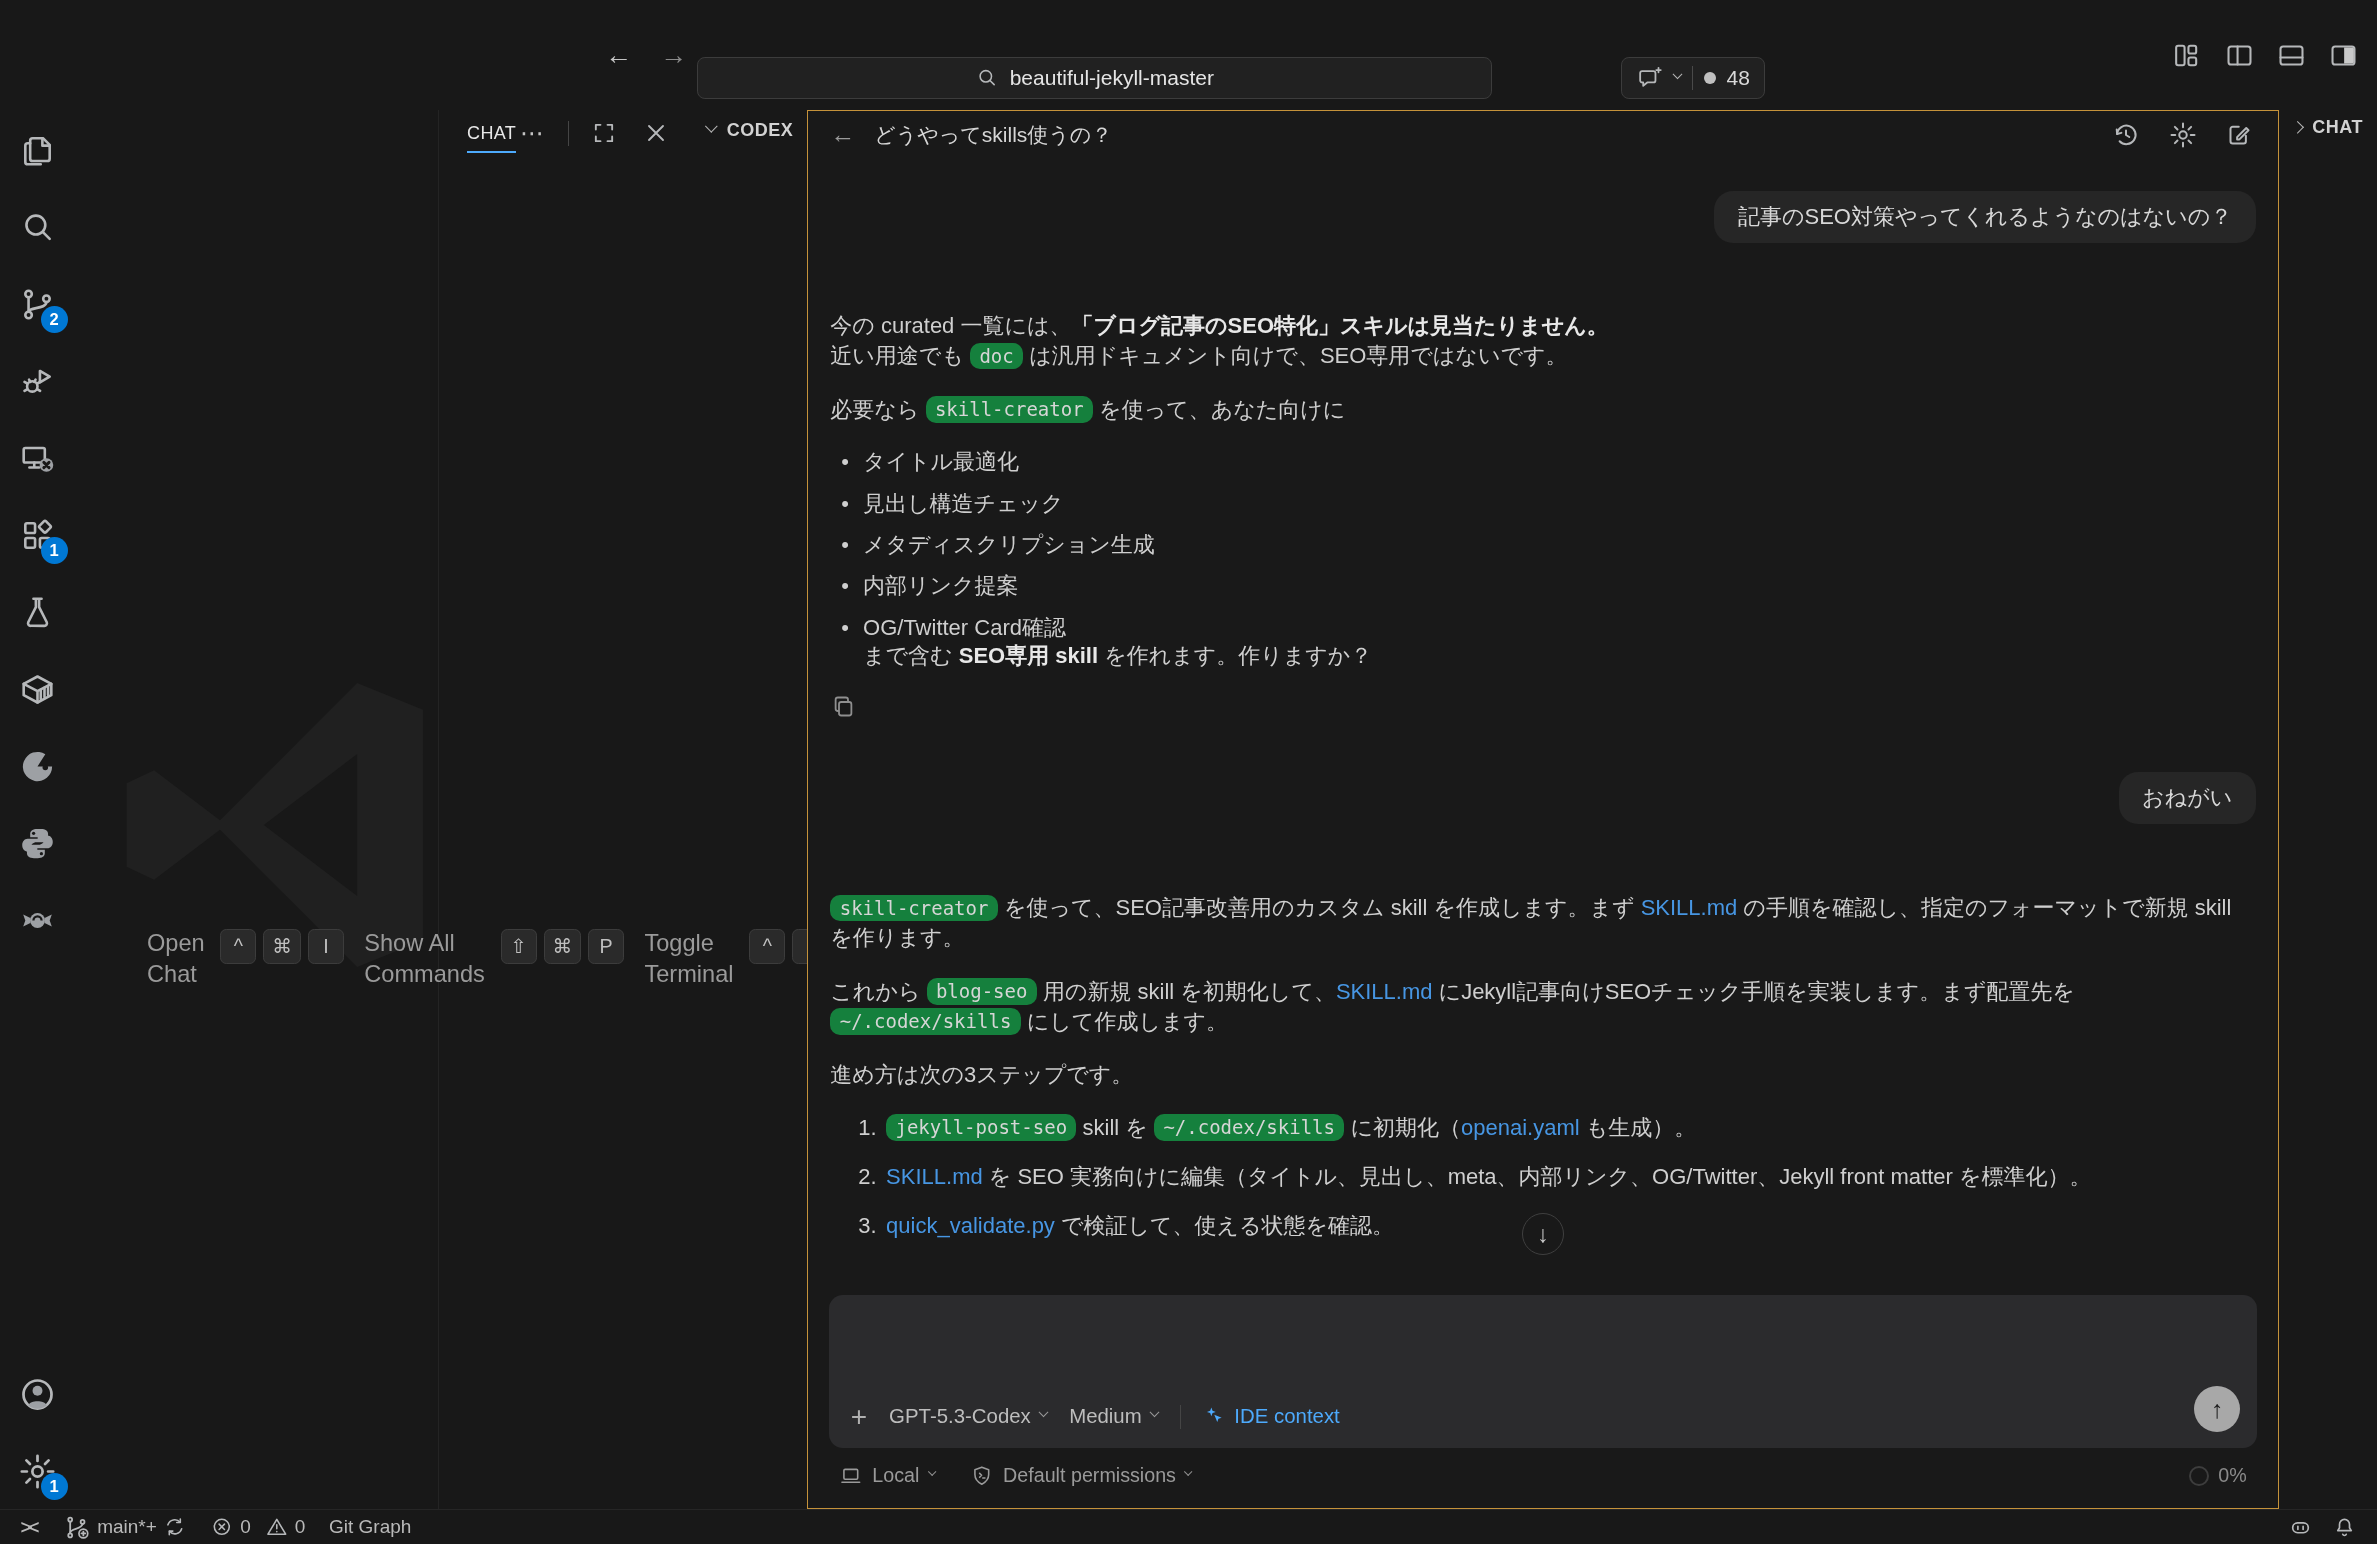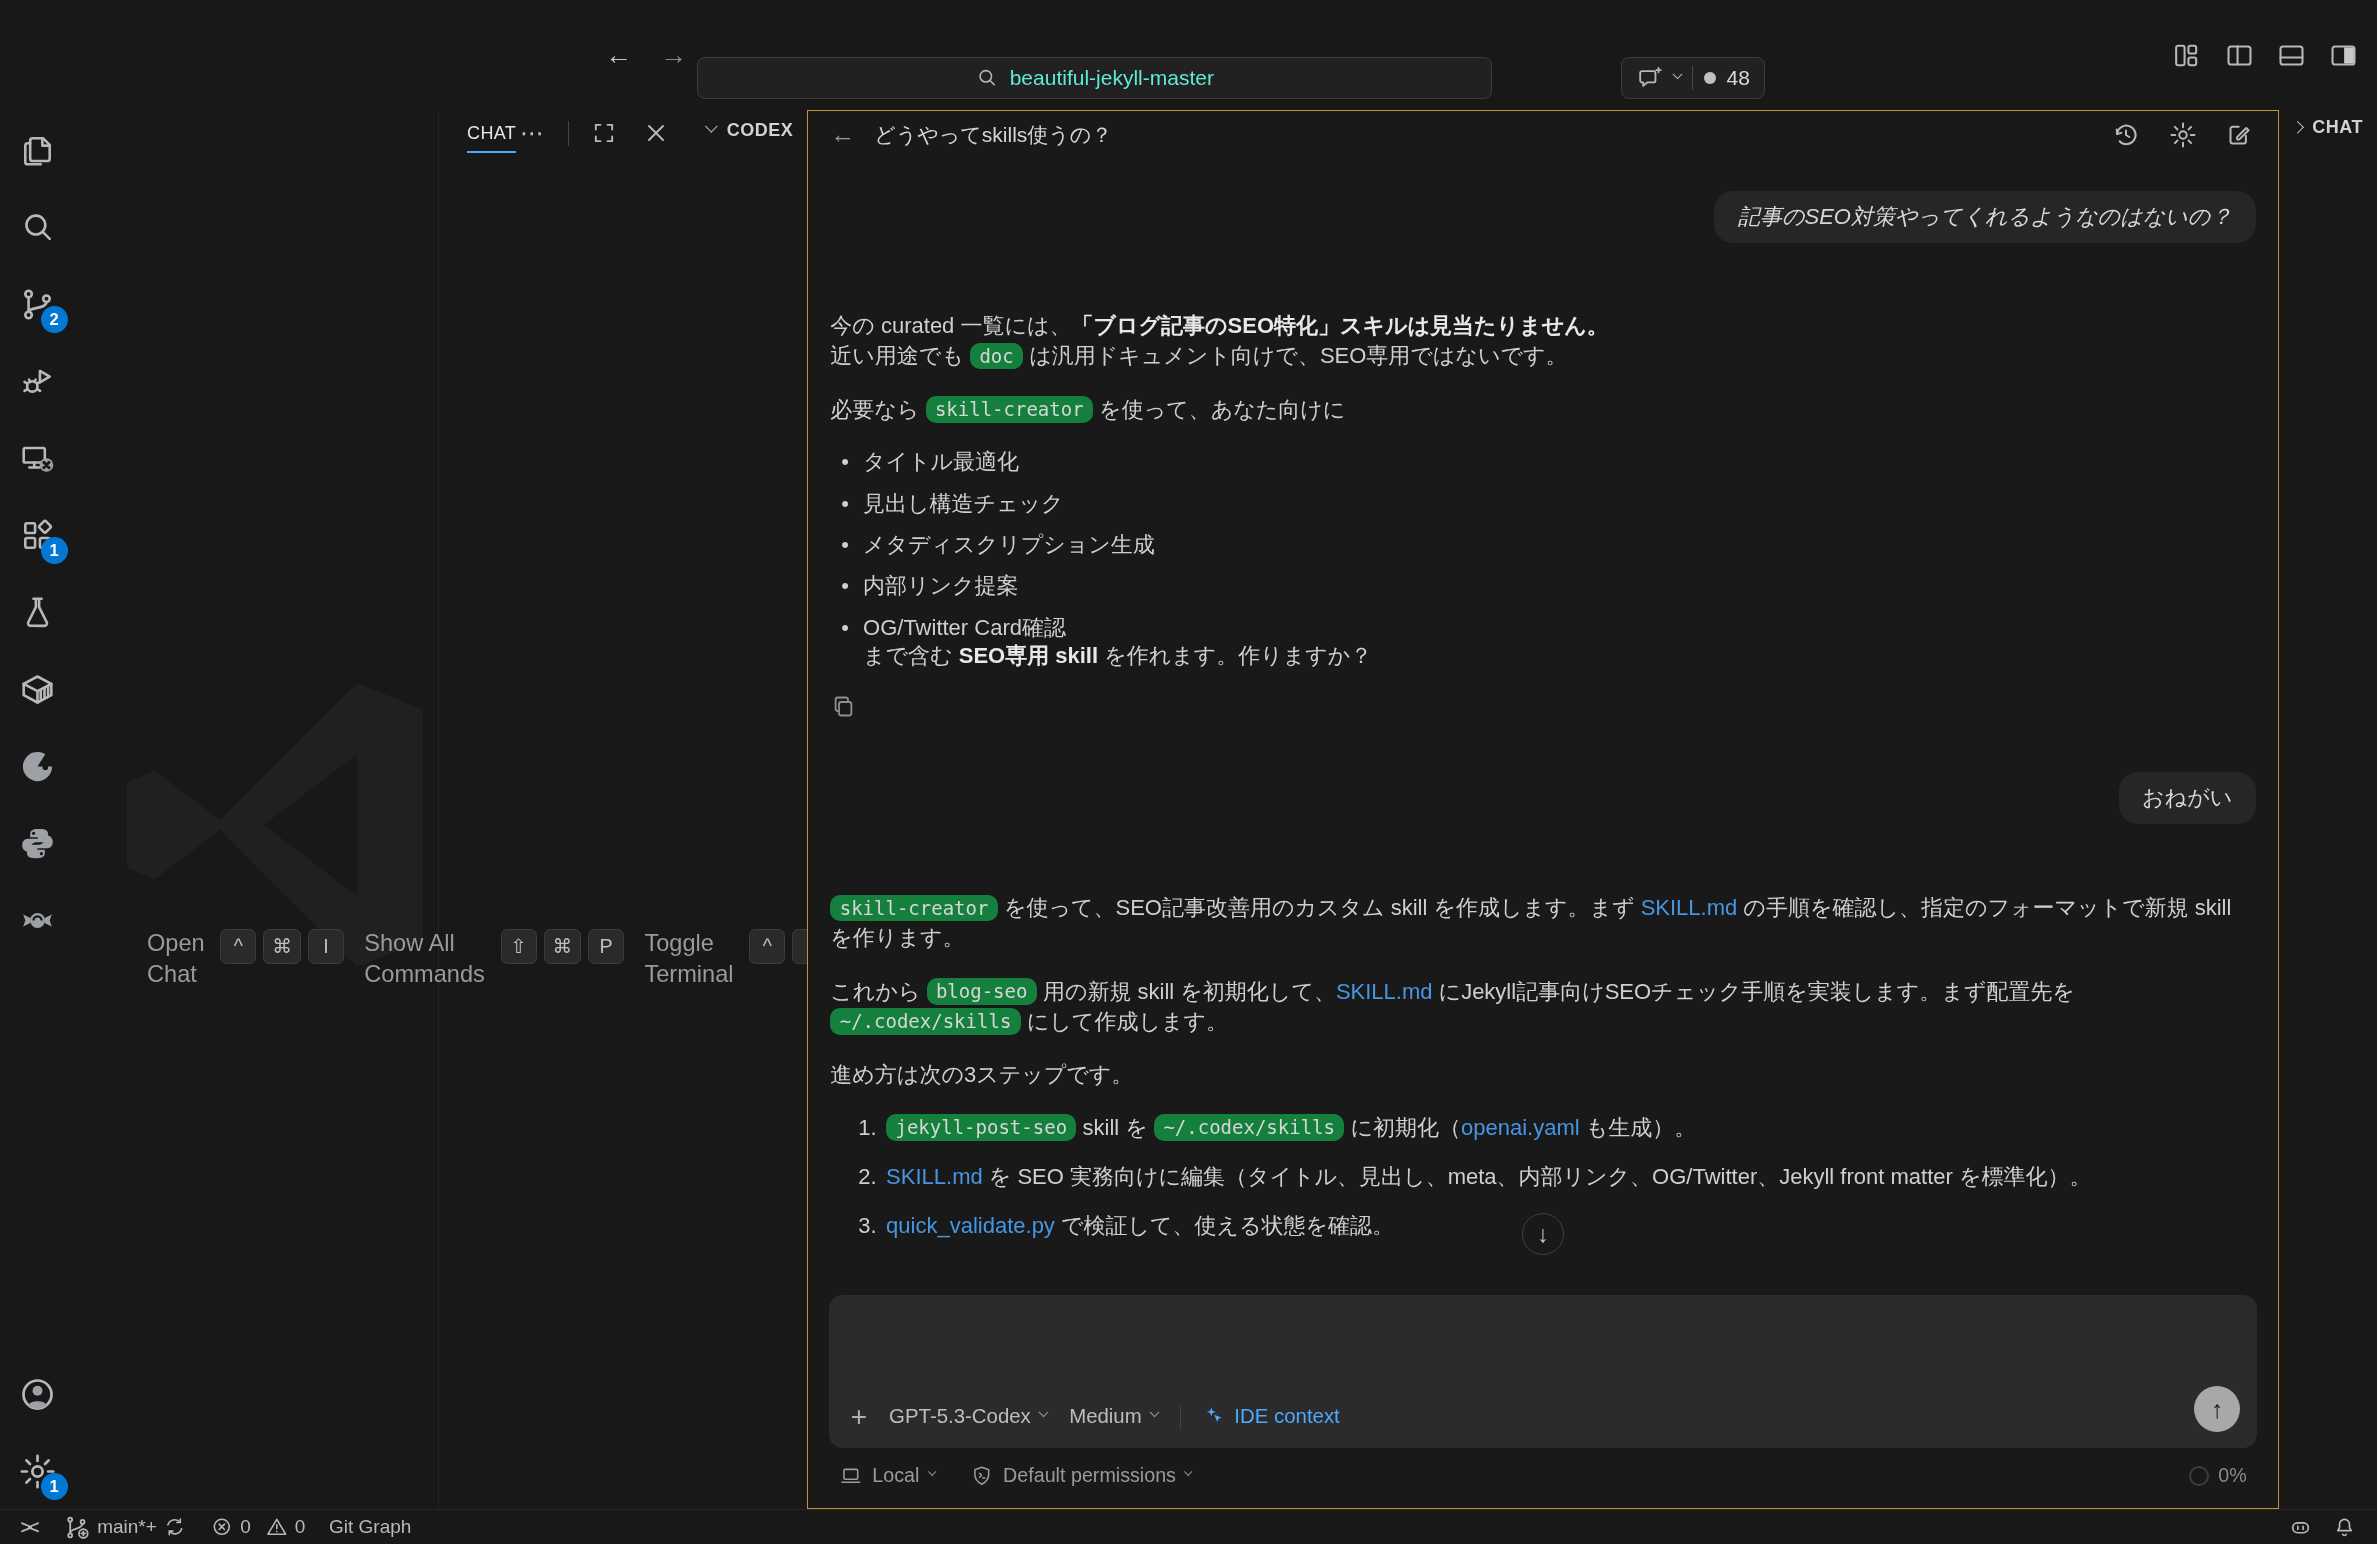--- a/index.html
+++ b/index.html
@@ -5,21 +5,21 @@
   * { margin:0; padding:0; box-sizing:border-box; }
   html,body { width:2377px; height:1544px; overflow:hidden; }
   body { background:#181818; font-family:"Liberation Sans",sans-serif; color:#cccccc; }
   .app { position:relative; width:2377px; height:1544px; display:flex; flex-direction:column; }
 
   
   .titlebar { height:110px; display:flex; align-items:center; position:relative; background:#181818; flex:0 0 auto; }
   .nav-arrows { position:absolute; left:605px; top:0; height:110px; display:flex; align-items:center; gap:28px; }
   .nav-arrow { font-size:27px; color:#c4c4c4; cursor:pointer; }
   .nav-arrow.fwd { color:#8b8b8b; }
-  .command-center { position:absolute; left:697px; top:57px; width:795px; height:42px; background:#212121; border:0.8px solid #3c3c3c; border-radius:7.9px; display:flex; align-items:center; justify-content:center; gap:11px; color:#5eead4; font-size:21px; }
+  .command-center { position:absolute; left:697px; top:57px; width:795px; height:42px; background:#212121; border:0.8px solid #3c3c3c; border-radius:7.9px; display:flex; align-items:center; justify-content:center; gap:11px; color:#e5e5e5; font-size:21px; }
   .chat-pill { position:absolute; left:1621px; top:57px; height:42px; padding:4px 14px; background:#212121; border:0.8px solid #3c3c3c; border-radius:7.9px; display:flex; align-items:center; gap:11px; color:#b9b9b9; }
   .pill-divider { width:0.8px; height:23.6px; background:#4a4a4a; }
   .pill-dot { width:11.8px; height:11.8px; border-radius:50%; background:#c0c0c0; }
   .pill-count { color:#d9d9d9; font-size:21px; }
   .window-controls { position:absolute; right:15.7px; top:0; height:110px; display:flex; align-items:center; gap:17.3px; }
   .wc-icon { width:35px; height:35px; display:flex; align-items:center; justify-content:center; cursor:pointer; }
 
   svg { display:block; }
   .stroke { fill:none; stroke:#b6b8ba; stroke-width:1.6; stroke-linecap:round; stroke-linejoin:round; }
   .fillgray { fill:#9da0a4; stroke:none; }
@@ -60,21 +60,21 @@
   
   .codexview { flex:1 1 auto; position:relative; border:1.6px solid #c5923a; background:#191919; min-height:0; }
   .cv-toolbar { position:absolute; top:0; left:0; right:0; height:47px; display:flex; align-items:center; padding:0 22px; gap:19px; }
   .back-arrow { font-size:25px; color:#9a9a9a; cursor:pointer; }
   .thread-title { font-size:21px; color:#d6d6d6; }
   .cv-toolbar-right { margin-left:auto; display:flex; align-items:center; gap:23.6px; }
   .cvt-icon { width:33px; height:33px; display:flex; align-items:center; justify-content:center; cursor:pointer; }
 
   .messages { position:absolute; top:47px; bottom:222px; left:0; right:0; padding:0 22px; overflow:hidden; display:flex; flex-direction:column; }
   .bubble { align-self:flex-end; background:#262626; border-radius:19px; padding:11px 23.6px; font-size:22px; line-height:30px; color:#d8d8d8; max-width:70%; }
-  .bubble.first { margin-top:33px;font-style:italic; }
+  .bubble.first { margin-top:33px; }
   .asst { color:#cfcfcf; font-size:22px; line-height:30px; width:100%; }
   .asst.block1 { margin-top:68px; }
   .asst.block2 { margin-top:69px; }
   .bubble.second { margin-top:23.6px; }
   .asst .p { margin-bottom:23.6px; }
   .asst .ul { margin:3.1px 0 23.6px 11px; }
   .asst .ul .li { display:flex; gap:14px; margin-bottom:13.4px; line-height:28px; }
   .asst .ul .li .marker { color:#cfcfcf; }
   .asst .ol { margin:9.4px 0 35px 28px; }
   .asst .ol .li { display:flex; gap:9.4px; margin-bottom:21px; line-height:28px; }

